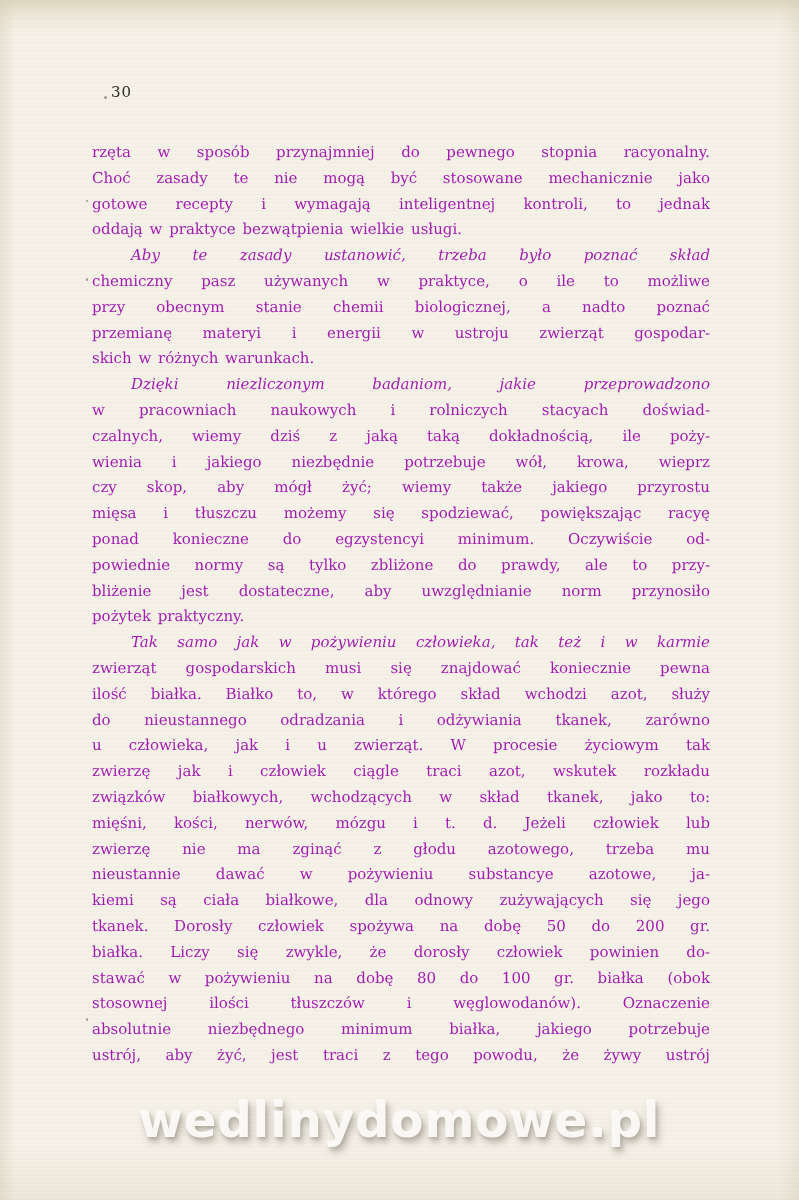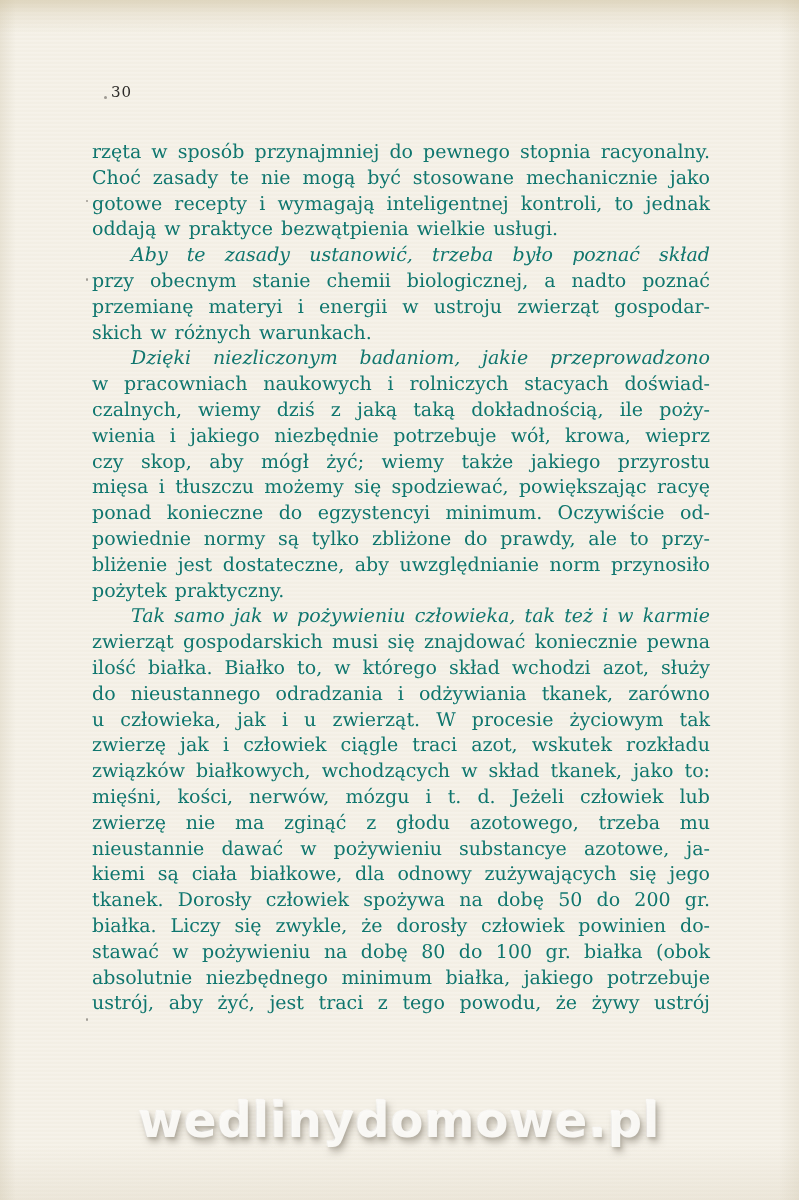--- a/index.html
+++ b/index.html
@@ -33,23 +33,23 @@
     font-size: 15px;
     letter-spacing: 1px;
     color: #2c2b28;
   }
 
   .text-block {
     position: absolute;
     left: 92px;
     top: 140px;
     width: 618px;
-    font-size: 19px;
+    font-size: 15px;
     line-height: 25.8px;
-    color: #0f766e;
+    color: #a21caf;
     text-rendering: geometricPrecision;
   }
 
   .line {
     text-align: justify;
     text-align-last: justify;
     text-justify: inter-word;
     white-space: normal;
     height: 25.8px;
   }
@@ -103,20 +103,21 @@
   <div class="speck s5"></div>
 
   <div class="page-number">30</div>
 
   <div class="text-block" id="text-block">
       <div class="line">rzęta w sposób przynajmniej do pewnego stopnia racyonalny.</div>
       <div class="line">Choć zasady te nie mogą być stosowane mechanicznie jako</div>
       <div class="line">gotowe recepty i wymagają inteligentnej kontroli, to jednak</div>
       <div class="line para-end">oddają w praktyce bezwątpienia wielkie usługi.</div>
       <div class="line indent">Aby te zasady ustanowić, trzeba było poznać skład</div>
+      <div class="line">chemiczny pasz używanych w praktyce, o ile to możliwe</div>
       <div class="line">przy obecnym stanie chemii biologicznej, a nadto poznać</div>
       <div class="line">przemianę materyi i energii w ustroju zwierząt gospodar-</div>
       <div class="line para-end">skich w różnych warunkach.</div>
       <div class="line indent">Dzięki niezliczonym badaniom, jakie przeprowadzono</div>
       <div class="line">w pracowniach naukowych i rolniczych stacyach doświad-</div>
       <div class="line">czalnych, wiemy dziś z jaką taką dokładnością, ile poży-</div>
       <div class="line">wienia i jakiego niezbędnie potrzebuje wół, krowa, wieprz</div>
       <div class="line">czy skop, aby mógł żyć; wiemy także jakiego przyrostu</div>
       <div class="line">mięsa i tłuszczu możemy się spodziewać, powiększając racyę</div>
       <div class="line">ponad konieczne do egzystencyi minimum. Oczywiście od-</div>
@@ -130,18 +131,19 @@
       <div class="line">u człowieka, jak i u zwierząt. W procesie życiowym tak</div>
       <div class="line">zwierzę jak i człowiek ciągle traci azot, wskutek rozkładu</div>
       <div class="line">związków białkowych, wchodzących w skład tkanek, jako to:</div>
       <div class="line">mięśni, kości, nerwów, mózgu i t. d. Jeżeli człowiek lub</div>
       <div class="line">zwierzę nie ma zginąć z głodu azotowego, trzeba mu</div>
       <div class="line">nieustannie dawać w pożywieniu substancye azotowe, ja-</div>
       <div class="line">kiemi są ciała białkowe, dla odnowy zużywających się jego</div>
       <div class="line">tkanek. Dorosły człowiek spożywa na dobę 50 do 200 gr.</div>
       <div class="line">białka. Liczy się zwykle, że dorosły człowiek powinien do-</div>
       <div class="line">stawać w pożywieniu na dobę 80 do 100 gr. białka (obok</div>
+      <div class="line">stosownej ilości tłuszczów i węglowodanów). Oznaczenie</div>
       <div class="line">absolutnie niezbędnego minimum białka, jakiego potrzebuje</div>
       <div class="line">ustrój, aby żyć, jest traci z tego powodu, że żywy ustrój</div>
     </div>
 
   <div class="watermark">wedlinydomowe.pl</div>
 </div>
 
 </body></html>

